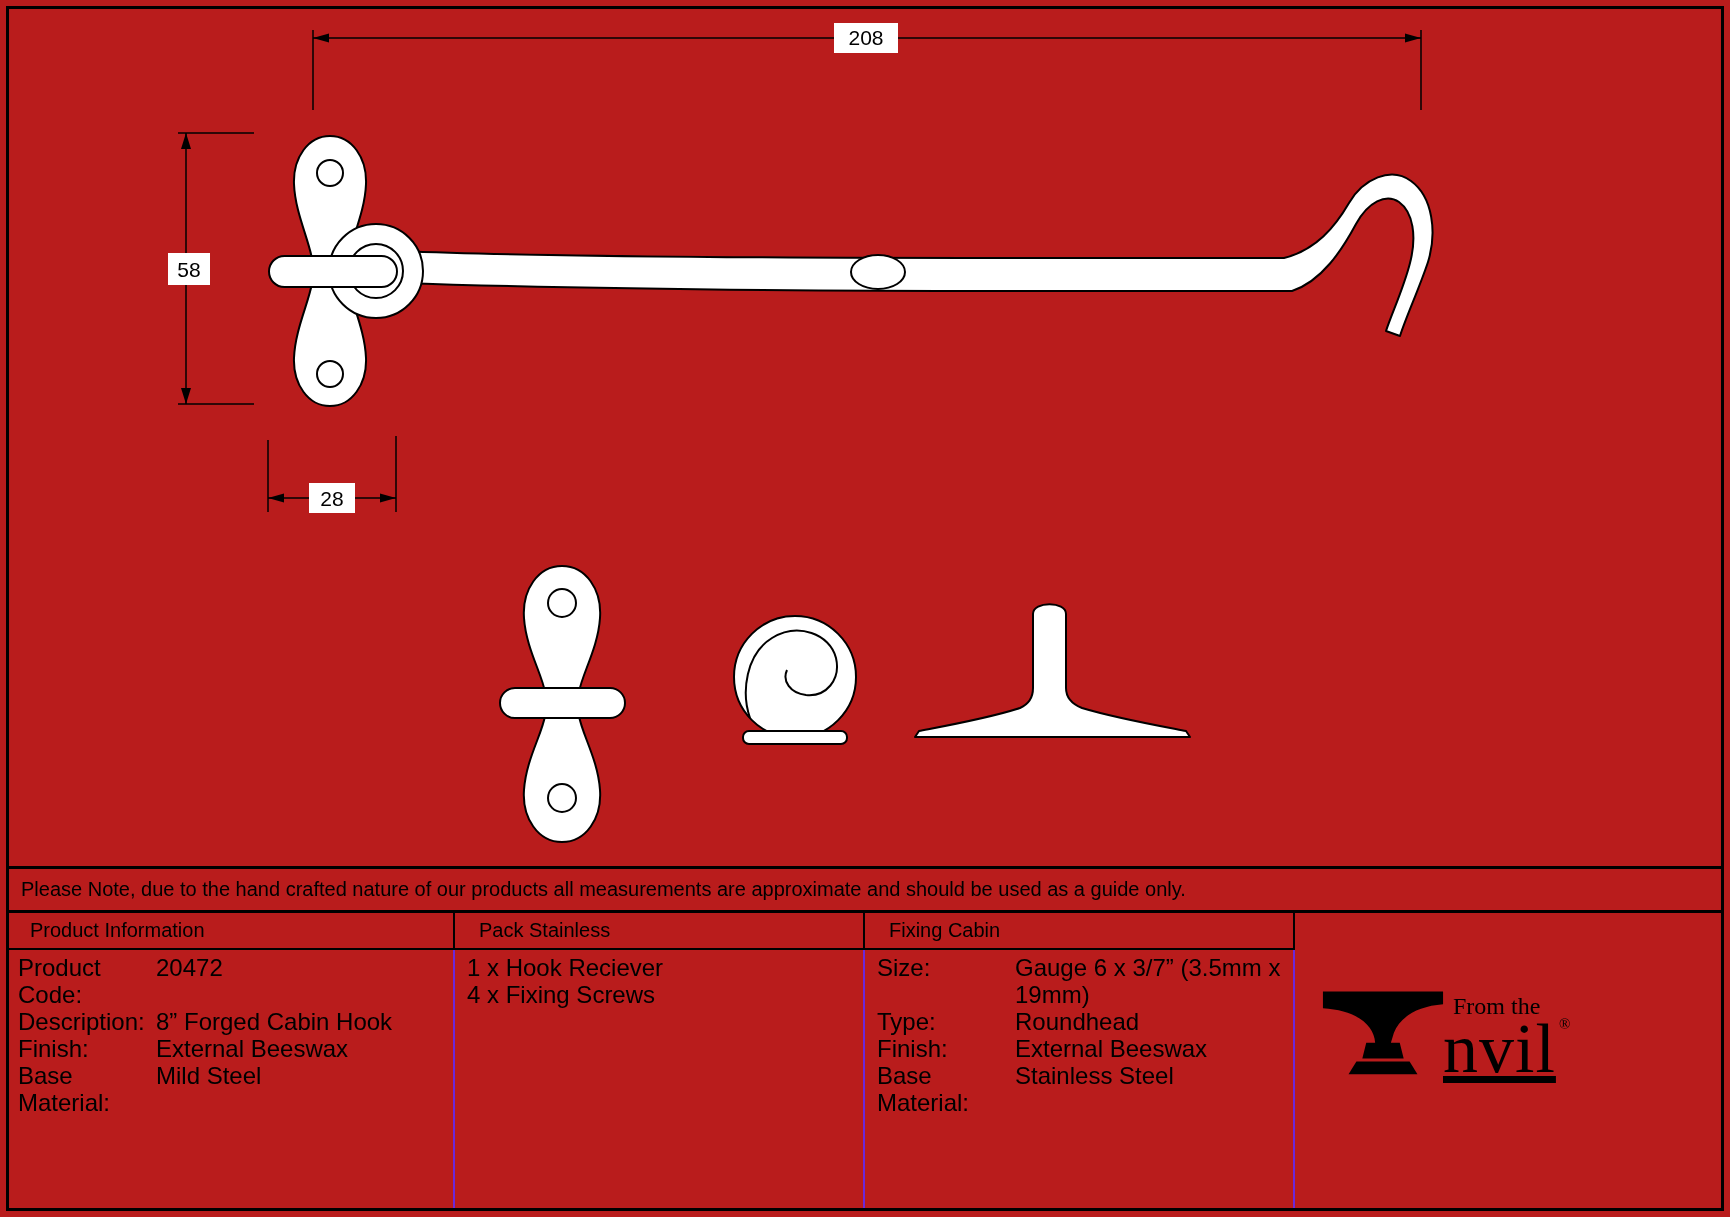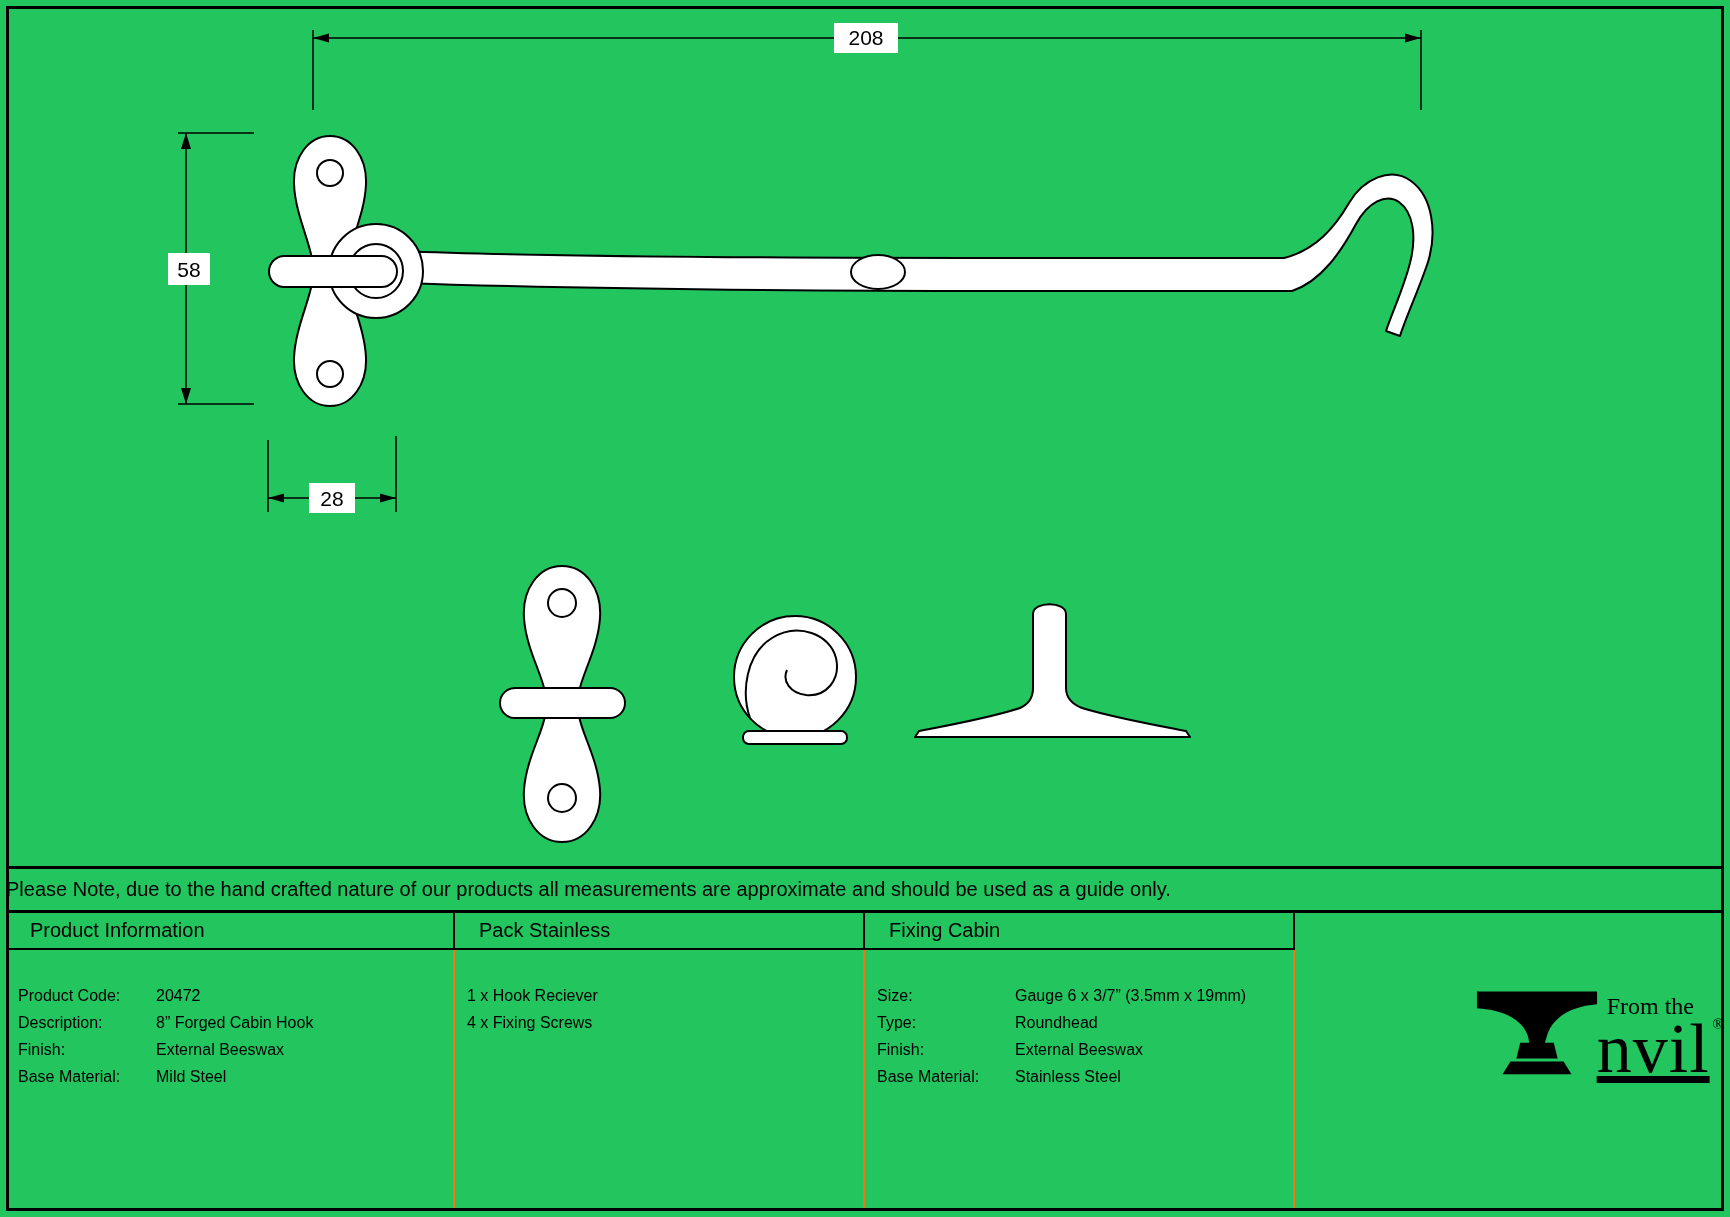--- a/index.html
+++ b/index.html
@@ -1,72 +1,74 @@
 <!DOCTYPE html>
 <html><head>
 <meta charset="utf-8">
 <style>
   html,body { margin:0; padding:0; background:#888; }
   .sheet {
     position:relative;
     width:1730px; height:1217px;
-    background:#22c55e;
+    background:#b91c1c;
     font-family:"Liberation Sans", sans-serif;
     color:#000;
     margin:0 auto;
     overflow:hidden;
   }
   .outer-border {
     position:absolute; inset:6px;
     border:3px solid #000;
     pointer-events:none;
   }
   svg text { font-family:"Liberation Sans", sans-serif; }
 
   .drawing-svg { position:absolute; left:0; top:0; }
 
   .note-row {
     position:absolute; left:6px; right:6px; top:866px; height:44px;
     box-sizing:border-box;
     border-top:3px solid #000;
     display:flex; align-items:center;
+    padding-left:15px;
     font-size:20px;
   }
 
   .spec-table {
     position:absolute; left:6px; right:6px; top:910px; bottom:6px;
     box-sizing:border-box;
     border-top:3px solid #000;
     display:grid;
     grid-template-columns: 449px 410px 430px 1fr;
     grid-template-rows: 37px 1fr;
   }
   .hcell {
     box-sizing:border-box;
     border-right:2px solid #000;
     border-bottom:2px solid #000;
     padding:6px 0 0 24px;
     font-size:20px;
   }
   .bcell {
     box-sizing:border-box;
-    border-right:2px solid #f97316;
-    padding:32px 0 0 12px;
-    font-size:16px;
+    border-right:2px solid #6d28d9;
+    padding:4px 0 0 12px;
+    font-size:24px;
   }
   .info-row { display:flex; line-height:27px; }
   .info-label { width:138px; flex:none; }
   .pack-item { line-height:27px; }
   .fx .info-label { width:138px; }
 
   .logo-cell {
     grid-column:4; grid-row:1 / 3;
-    display:flex; align-items:center; justify-content:flex-end;
+    display:flex; align-items:center; justify-content:flex-start;
     padding-bottom:70px;
     box-sizing:border-box;
+    padding-left:24px;
   }
   .logo { display:flex; align-items:flex-end; }
   .logo-right { display:flex; flex-direction:column; margin-left:-4px; }
   .from-the {
     font-family:"Liberation Serif", serif;
     font-size:24px;
     margin:0 0 2px 10px;
   }
   .nvil-line { display:flex; align-items:flex-start; }
   .nvil {

